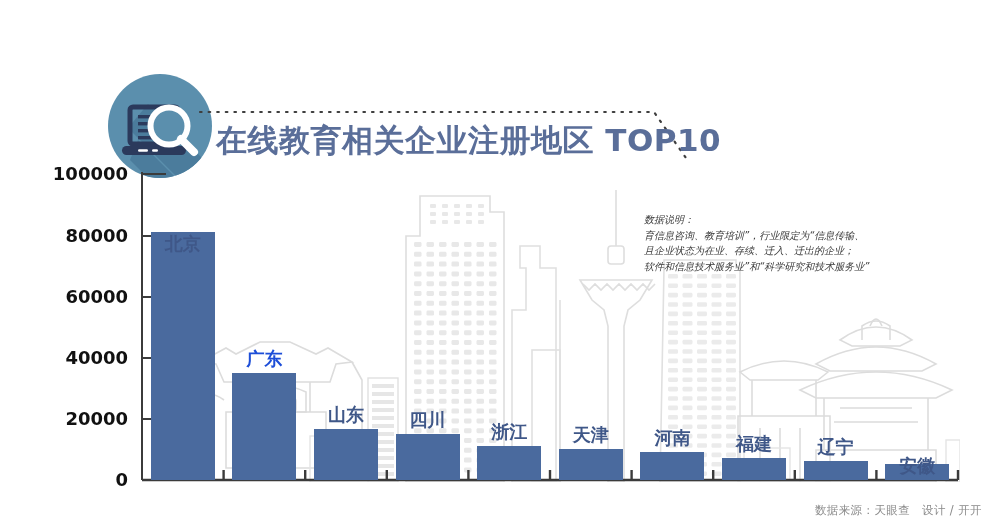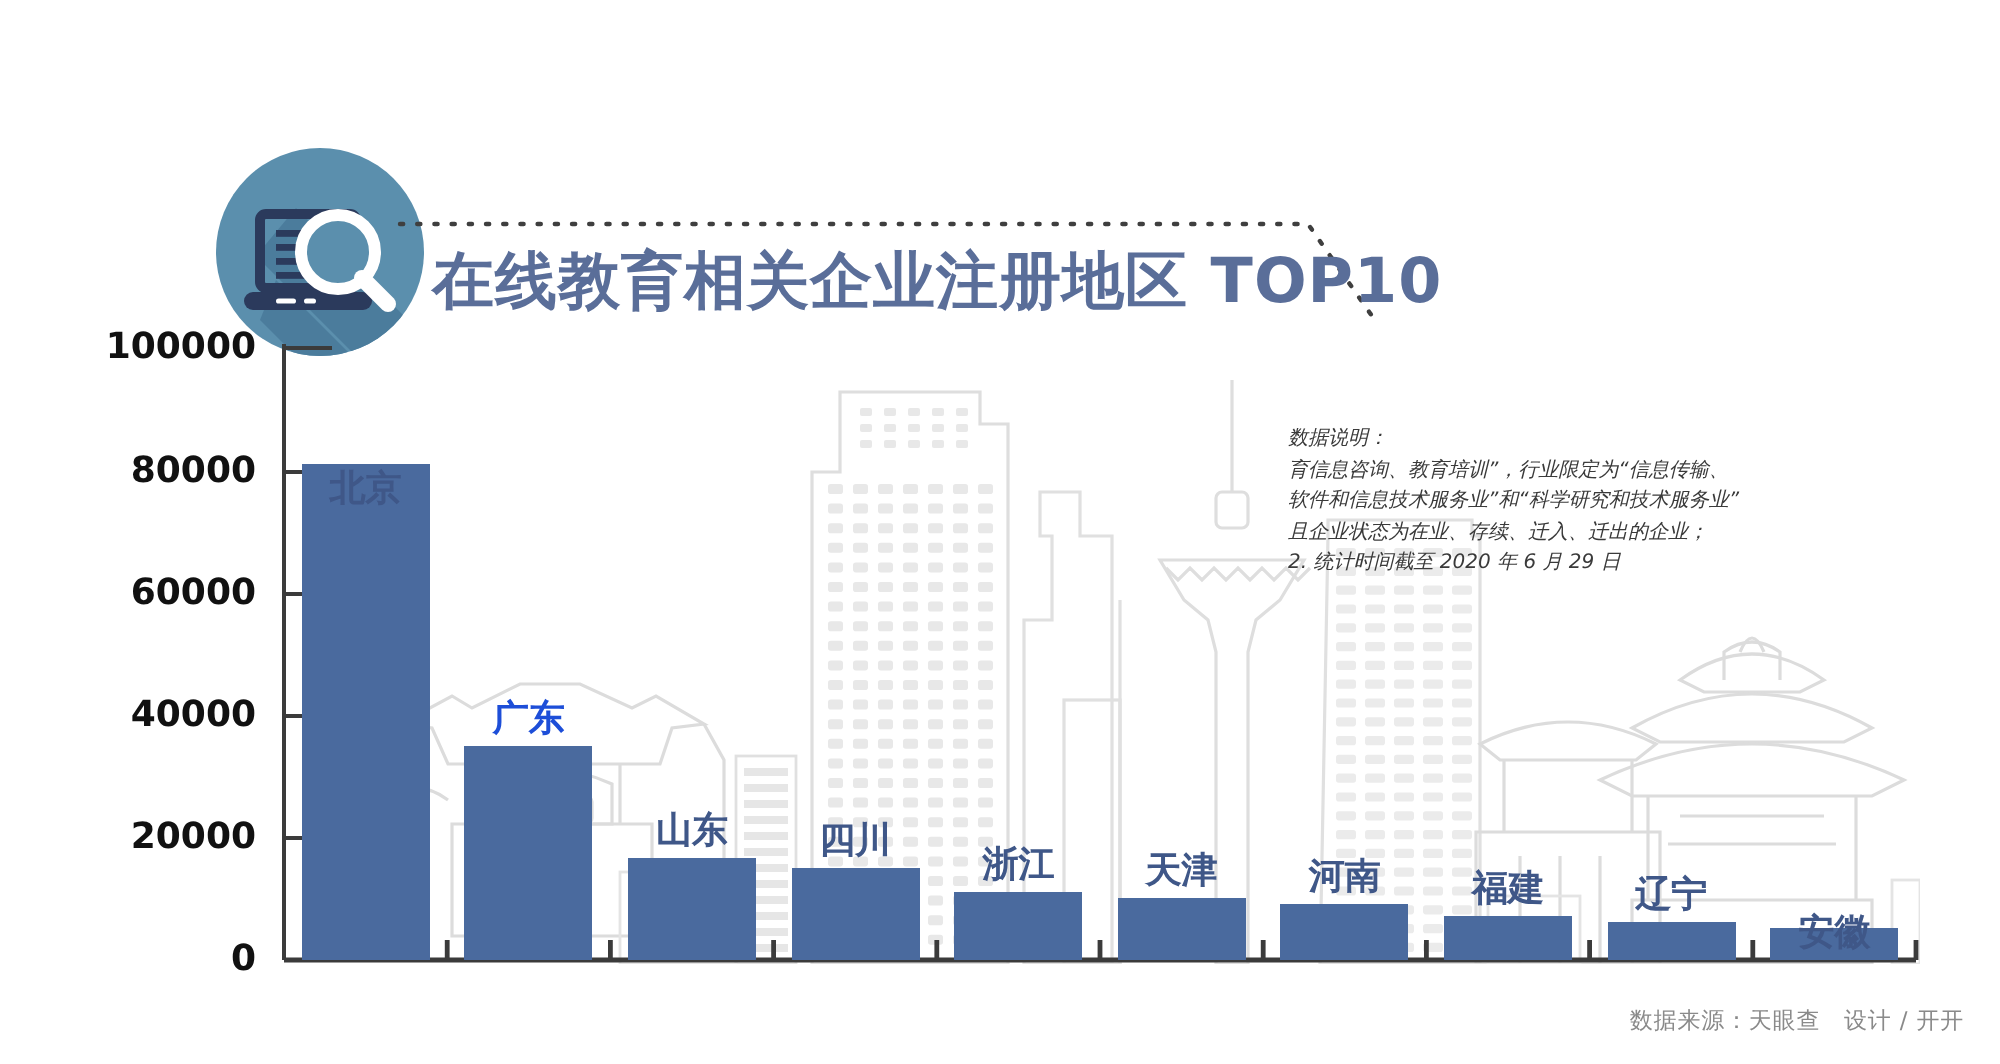--- a/index.html
+++ b/index.html
@@ -514,18 +514,17 @@
       <div class="bar" style="left: 803.6px; width: 64px; top: 310.722px; height: 19.278px; background: rgb(74, 106, 158);"></div>
       <div class="barlabel" style="left: 835.6px; top: 284.722px; color: rgb(63, 87, 136);">辽宁</div>
       <div class="bar" style="left: 885.2px; width: 64px; top: 313.782px; height: 16.218px; background: rgb(74, 106, 158);"></div>
       <div class="barlabel" style="left: 917.2px; top: 287.782px; color: rgb(63, 87, 136); margin-top: 16px;">安徽</div>
     </div>
 </div>
 
 <div id="note">
     <div>数据说明：</div>
     <div>育信息咨询、教育培训”，行业限定为“信息传输、</div>
+    <div>且企业状态为在业、存续、迁入、迁出的企业；</div>
     <div>软件和信息技术服务业”和“科学研究和技术服务业”</div>
-    <div>且企业状态为在业、存续、迁入、迁出的企业；</div>
-    <div>2. 统计时间截至 2020 年 6 月 29 日</div>
   </div>
 
 <div id="footer">数据来源：天眼查　设计 / 开开</div>
 
 </body></html>

